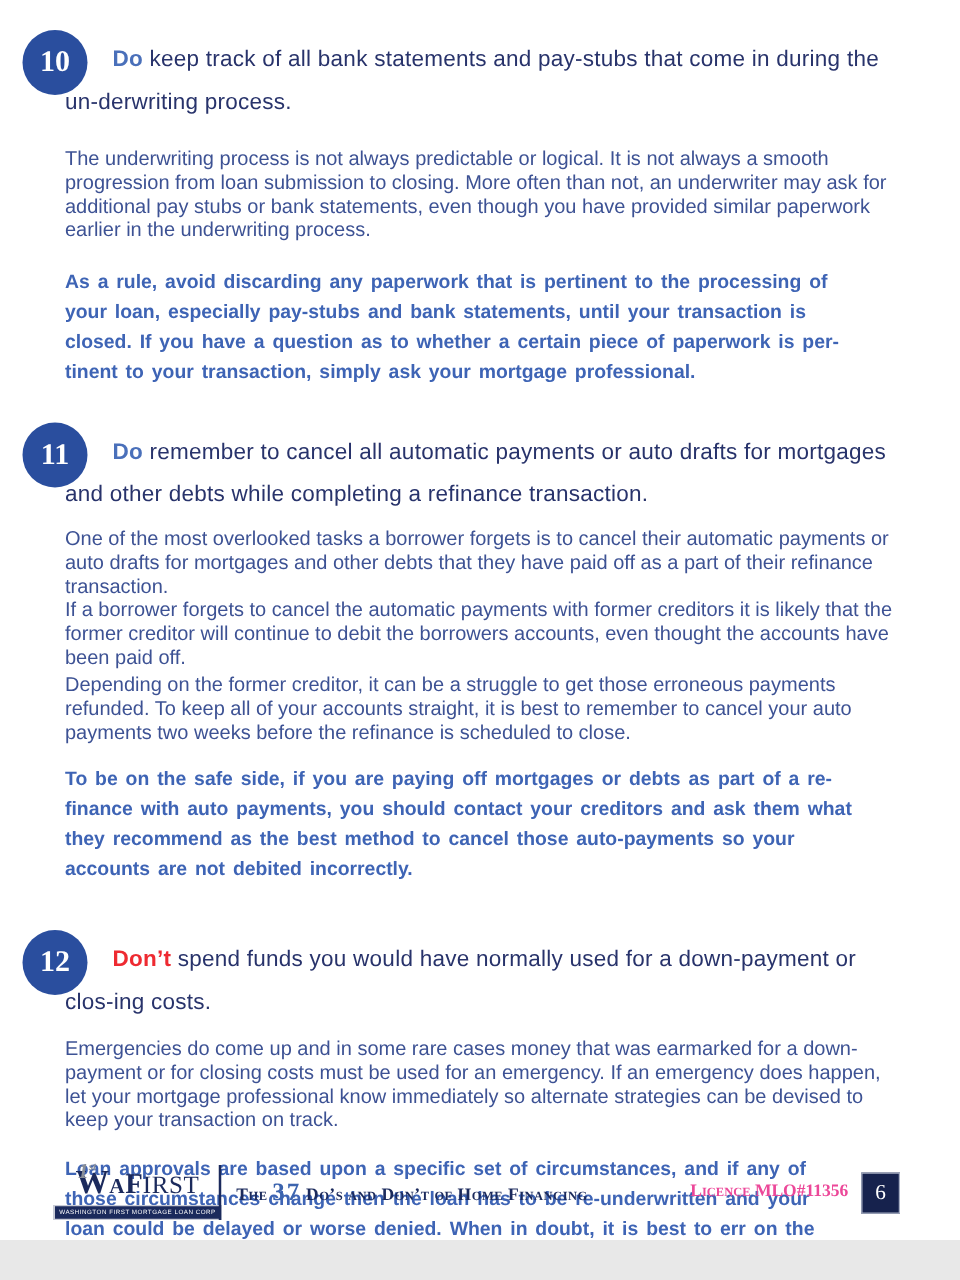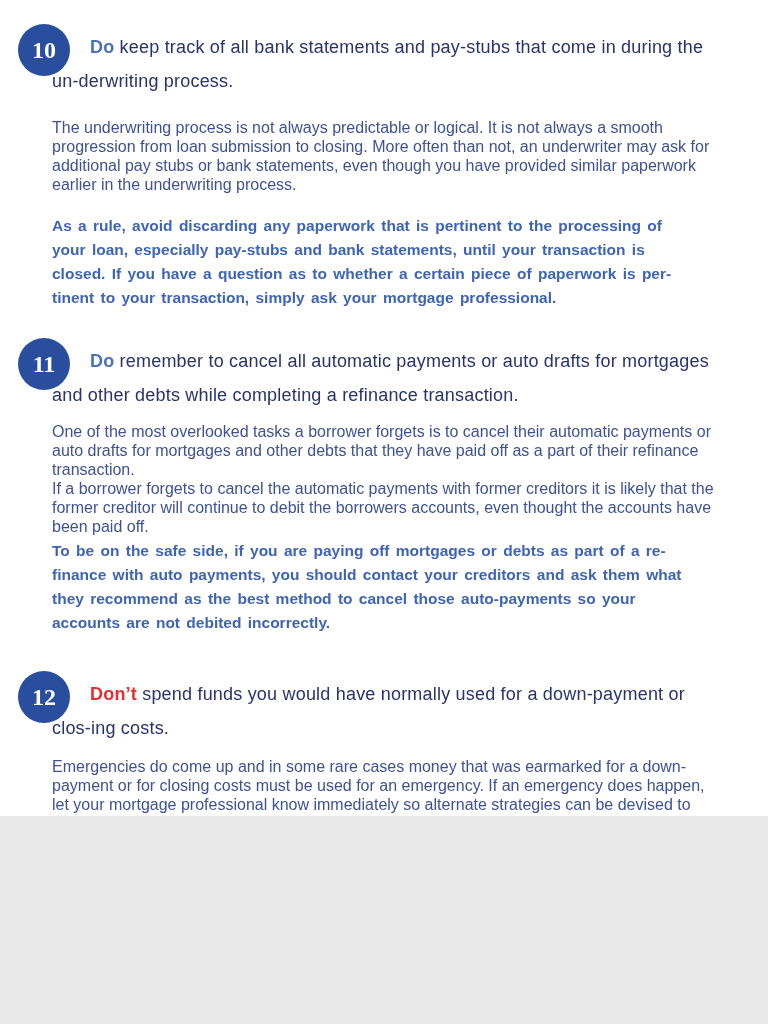--- a/index.html
+++ b/index.html
@@ -1,18 +1,18 @@
 <!DOCTYPE html>
 <html><head>
 <meta charset="utf-8">
 <style>
   html,body{margin:0;padding:0;background:#e8e8e8;}
   .page{
     position:relative;
-    width:768px;height:816px;
+    width:768px;height:992px;
     background:#ffffff;
     margin:0 auto;
     overflow:hidden;
     font-family:"Liberation Sans",sans-serif;
   }
   .content{padding:30px 50px 0 52px;}
 
   .section{position:relative;}
   .badge{
     position:absolute;
@@ -163,20 +163,21 @@
       <p class="bold">As a rule, avoid discarding any paperwork that is pertinent to the processing of your loan, especially pay-stubs and bank statements, until your transaction is closed. If you have a question as to whether a certain piece of paperwork is per-tinent to your transaction, simply ask your mortgage professional.</p>
     </div>
 
     <div class="section" id="sec11">
       <div class="badge">
         <span>11</span>
       </div>
       <h2 class="sec-title"><span class="kw kw-do">Do</span> <span>remember to cancel all automatic payments or auto drafts for mortgages and other debts while completing a refinance transaction.</span></h2>
       <p class="body p1">One of the most overlooked tasks a borrower forgets is to cancel their automatic payments or auto drafts for mortgages and other debts that they have paid off as a part of their refinance transaction.
 If a borrower forgets to cancel the automatic payments with former creditors it is likely that the former creditor will continue to debit the borrowers accounts, even thought the accounts have been paid off.</p>
+      <p class="body p2">Depending on the former creditor, it can be a struggle to get those erroneous payments refunded. To keep all of your accounts straight, it is best to remember to cancel your auto payments two weeks before the refinance is scheduled to close.</p>
       <p class="bold">To be on the safe side, if you are paying off mortgages or debts as part of a re-finance with auto payments, you should contact your creditors and ask them what they recommend as the best method to cancel those auto-payments so your accounts are not debited incorrectly.</p>
     </div>
 
     <div class="section" id="sec12">
       <div class="badge">
         <span>12</span>
       </div>
       <h2 class="sec-title"><span class="kw kw-dont">Don’t</span> <span>spend funds you would have normally used for a down-payment or clos-ing costs.</span></h2>
       <p class="body">Emergencies do come up and in some rare cases money that was earmarked for a down-payment or for closing costs must be used for an emergency. If an emergency does happen, let your mortgage professional know immediately so alternate strategies can be devised to keep your transaction on track.</p>
       <p class="bold">Loan approvals are based upon a specific set of circumstances, and if any of those circumstances change then the loan has to be re-underwritten and your loan could be delayed or worse denied. When in doubt, it is best to err on the side of communication with your mortgage professional.</p>

